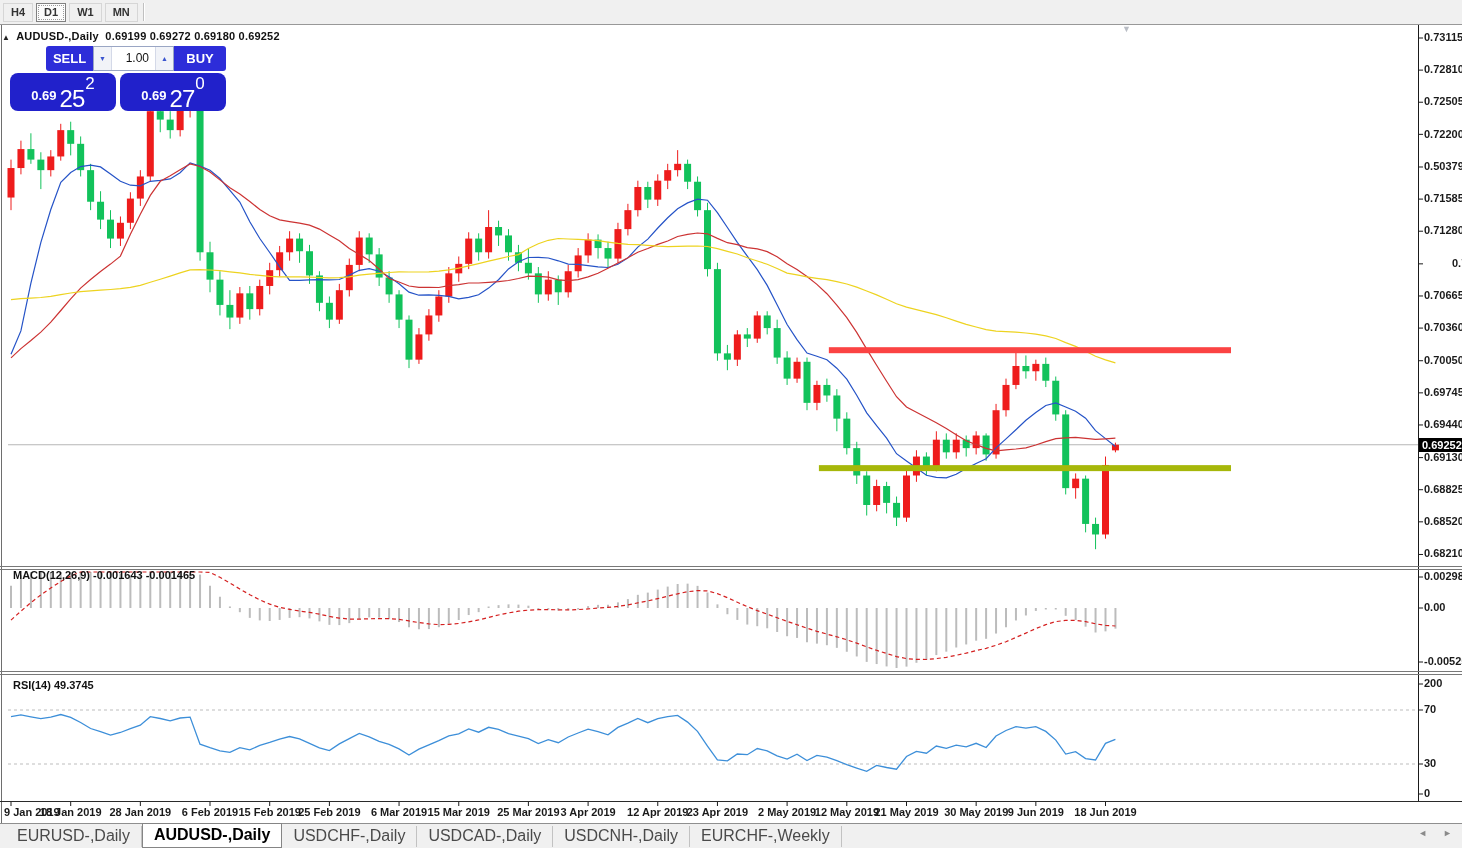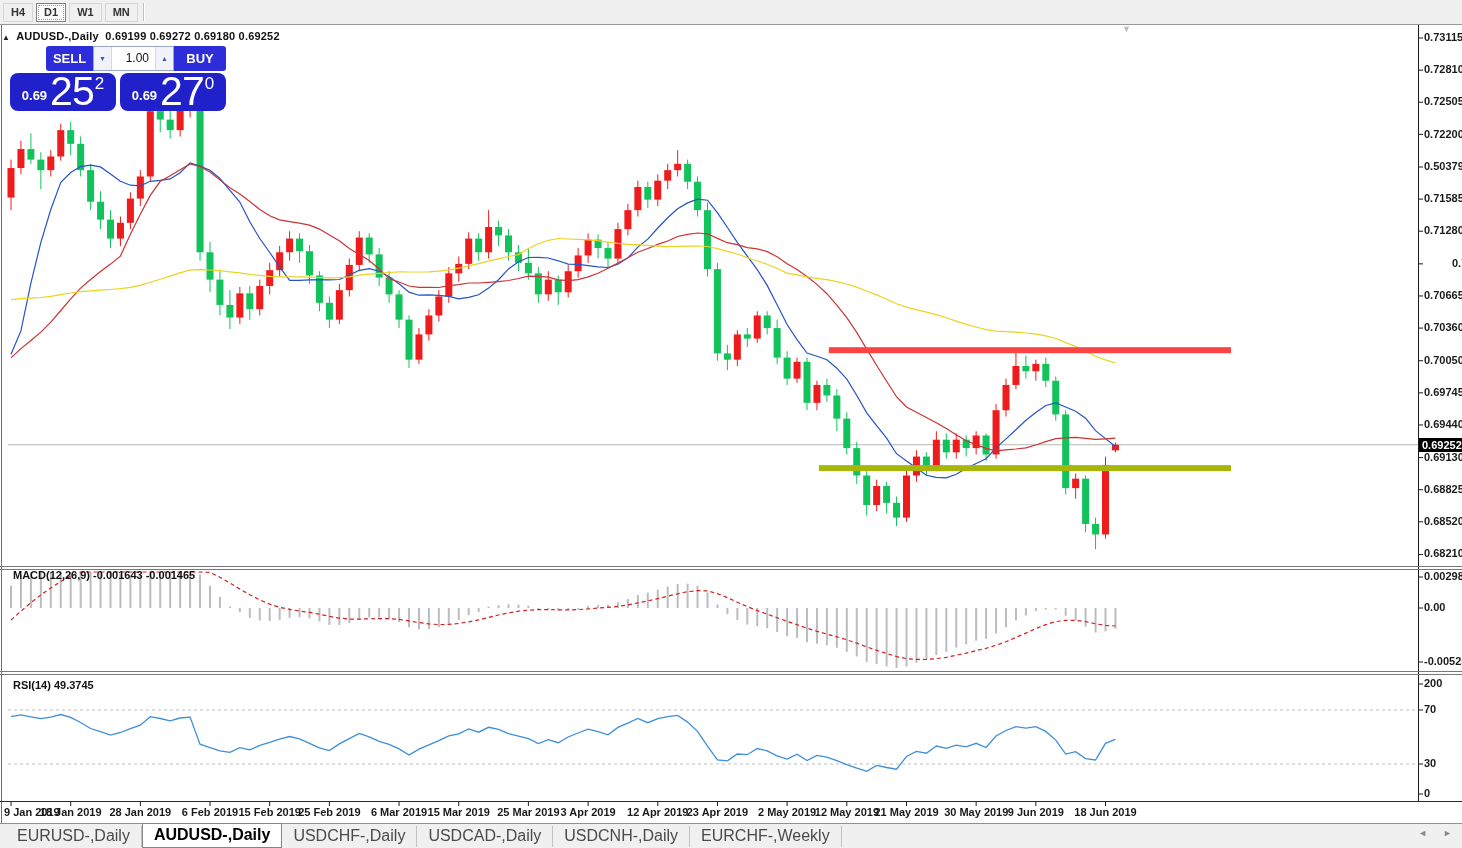--- a/index.html
+++ b/index.html
@@ -34,21 +34,21 @@
   .vol-box{flex:1;display:flex;background:#fff;border:1px solid #9aa6c4;box-sizing:border-box;margin:0;}
   .spin{width:17px;display:flex;align-items:center;justify-content:center;background:#f1f3f8;
     color:#3a55cf;font-size:7px;cursor:default;}
   .spin-down{border-right:1px solid #d4d9e8;}
   .spin-up{border-left:1px solid #d4d9e8;}
   .vol-value{flex:1;text-align:right;padding-right:6px;font-size:12px;color:#111;line-height:23px;}
   .tp-row2{display:flex;gap:4px;margin-top:2px;height:38px;}
   .price-box{flex:1;background:#2121cb;border-radius:8px;color:#fff;display:flex;align-items:flex-end;
     justify-content:center;padding-bottom:1px;}
   .pb-small{font-size:13px;font-weight:bold;margin:0 3px 7px 0;}
-  .pb-big{font-size:41px;line-height:0.93;letter-spacing:-1px;}
+  .pb-big{font-size:24px;line-height:0.93;letter-spacing:-1px;}
   .pb-sup{font-size:17px;margin:0 0 16px 1px;}
   
   .tabbar{position:absolute;left:0;top:823px;width:1462px;height:25px;background:#f0f0f0;
     border-top:1px solid #8f8f8f;z-index:20;display:flex;align-items:center;box-sizing:border-box;}
   .tab{padding:3px 11px 4px;font-size:16px;color:#4a4a4a;border-right:1px solid #c2c2c2;cursor:default;
     line-height:14px;white-space:nowrap;}
   .tab.active{background:#fff;border:1px solid #858585;color:#000;font-weight:bold;margin:-2px 0 0 0;
     padding:4px 11px 5px;}
   .tab-scrolls{position:absolute;right:10px;top:4px;display:flex;gap:16px;color:#8a8a8a;font-size:9px;}
   .tab-scrolls span{cursor:default;}

